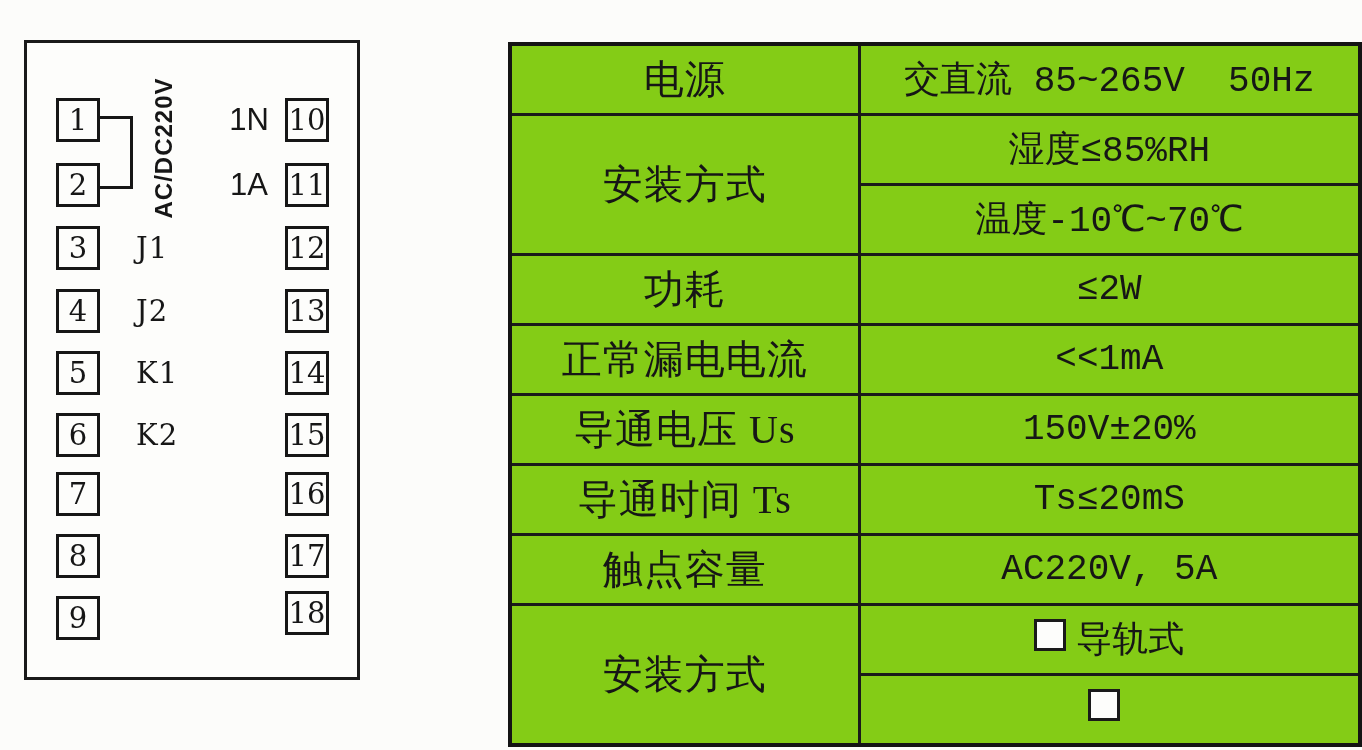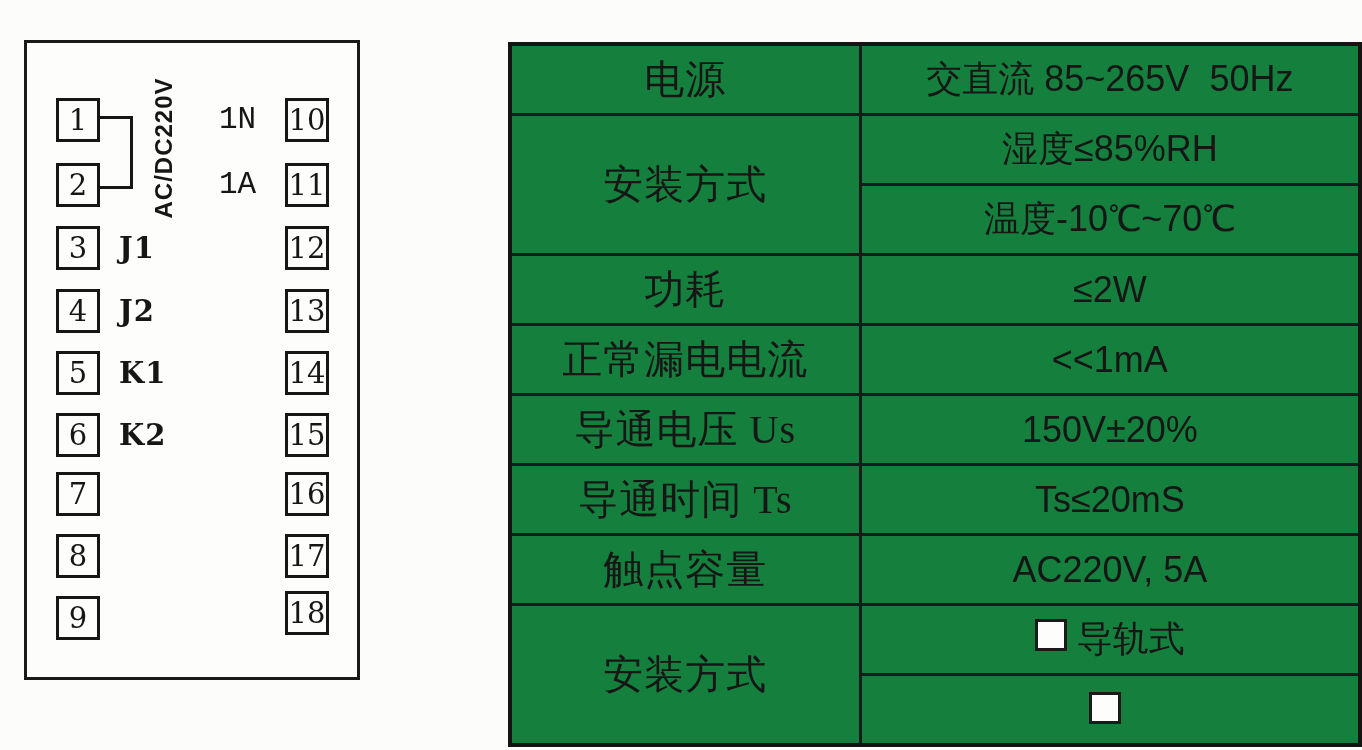--- a/index.html
+++ b/index.html
@@ -26,46 +26,45 @@
     border:3px solid #161616;
     background:#fdfdfb;
     text-align:center;
     line-height:38px;
     font-size:29px;
     font-family:"DejaVu Serif","Liberation Serif",serif;
   }
   .tbox.col-left{left:29px;}
   .tbox.col-right{left:258px;text-align:center;}
   .jk-label{
-    position:absolute;left:92px;width:80px;height:44px;
+    position:absolute;left:109px;width:80px;height:44px;
     line-height:44px;font-size:29px;letter-spacing:1px;
     font-family:"DejaVu Serif","Liberation Serif",serif;
-    font-weight:bold;
   }
   .nlabel{
     position:absolute;left:192px;width:60px;height:44px;
-    line-height:44px;font-size:31px;text-align:left;
-    font-family:Liberation Mono, monospace;
+    line-height:44px;font-size:31px;text-align:center;
+    font-family:Liberation Sans, sans-serif;
   }
   .wire{position:absolute;background:#161616;}
   .power-label{
     position:absolute;left:52px;top:88px;width:170px;height:34px;
     transform:rotate(-90deg);
     text-align:center;line-height:34px;
     font-family:"Liberation Sans",sans-serif;
     font-weight:bold;font-size:24px;letter-spacing:1px;
     white-space:nowrap;
   }
 
   
   table.spec{
     position:absolute;left:496px;top:42px;
     border-collapse:collapse;
     table-layout:fixed;
-    background:#15803d;
+    background:#84cc16;
     border:4px solid #141414;
     margin-left:12px;
   }
   table.spec td{
     border:3px solid #1a1a1a;
     height:67px;
     padding:0 6px;
     text-align:center;
     vertical-align:middle;
     overflow:hidden;
@@ -73,21 +72,21 @@
   }
   td.label-cell{
     width:339px;
     font-size:40px;
     letter-spacing:1px;
     font-family:"Liberation Serif",serif;
   }
   td.value-cell{
     width:490px;
     font-size:36px;
-    font-family:Liberation Sans, sans-serif;
+    font-family:Liberation Mono, monospace;
   }
   .checkbox{
     display:inline-block;
     width:26px;height:26px;
     border:3px solid #1a1a1a;
     margin-right:10px;
     vertical-align:-2px;
     background:#fdfdfb;
   }
   .chk-text{display:inline-block;vertical-align:middle;}

